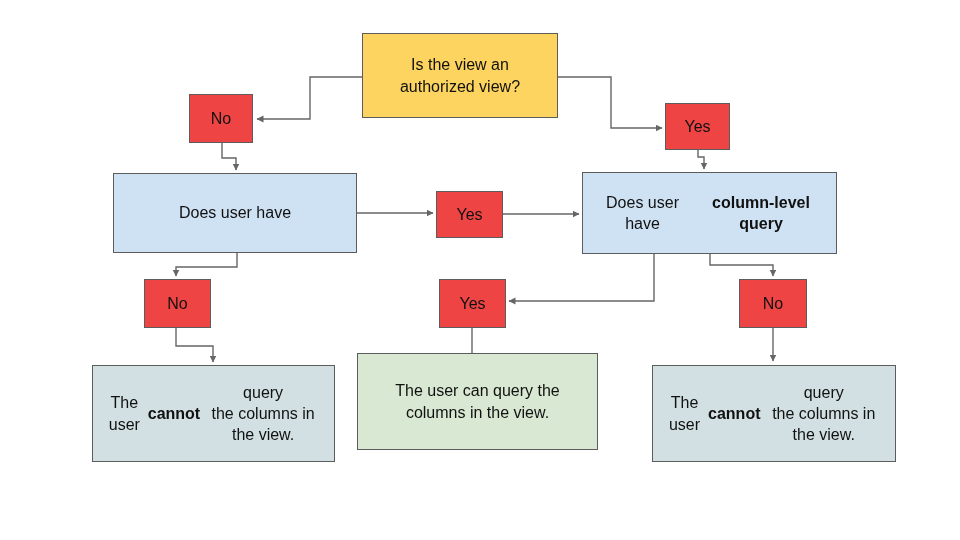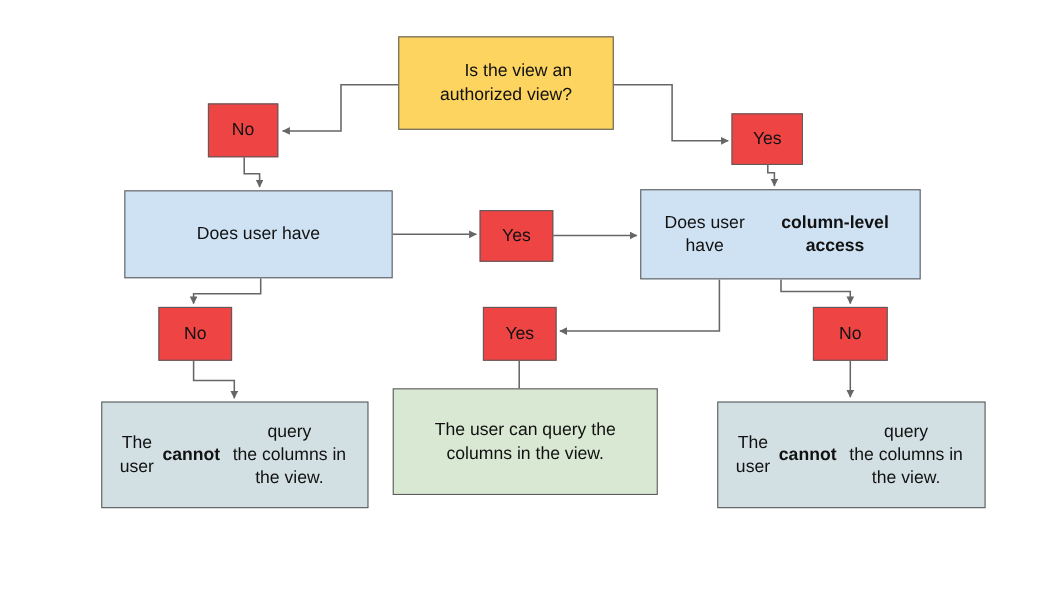--- a/index.html
+++ b/index.html
@@ -34,21 +34,20 @@
     white-space: pre-line;
     font-size: 16px;
     line-height: 1.32;
     z-index: 1;
     padding: 2px 8px;
   }
   .node b { font-weight: bold; }
   .decision {
     background: var(--color-decision, #ffd966);
     border: 1.5px solid var(--color-border, #5c5c5c);
-    text-align: right;
   }
   .question {
     background: var(--color-question, #cfe2f3);
     border: 1.5px solid var(--color-border, #5c5c5c);
   }
   .small-box {
     background: #ef4444;
     border: 1px solid var(--color-border, #5c5c5c);
   }
   .end-negative {
@@ -105,21 +104,21 @@
 
   <div class="node small-box pos-no1">No</div>
 
   <div class="node small-box pos-yes1">Yes</div>
 
   <div class="node question pos-iam"><span>Does user have </span></div>
 
   <div class="node small-box pos-yes-mid">Yes</div>
 
   <div class="node question pos-cls"><span>Does user have
-</span><b>column-level access</b></div>
+</span><b>column-level query</b></div>
 
   <div class="node small-box pos-no2">No</div>
 
   <div class="node small-box pos-yes2">Yes</div>
 
   <div class="node small-box pos-no3">No</div>
 
   <div class="node end-negative pos-end-left"><span>The user </span><b>cannot</b><span> query
 the columns in the view.</span></div>
 

